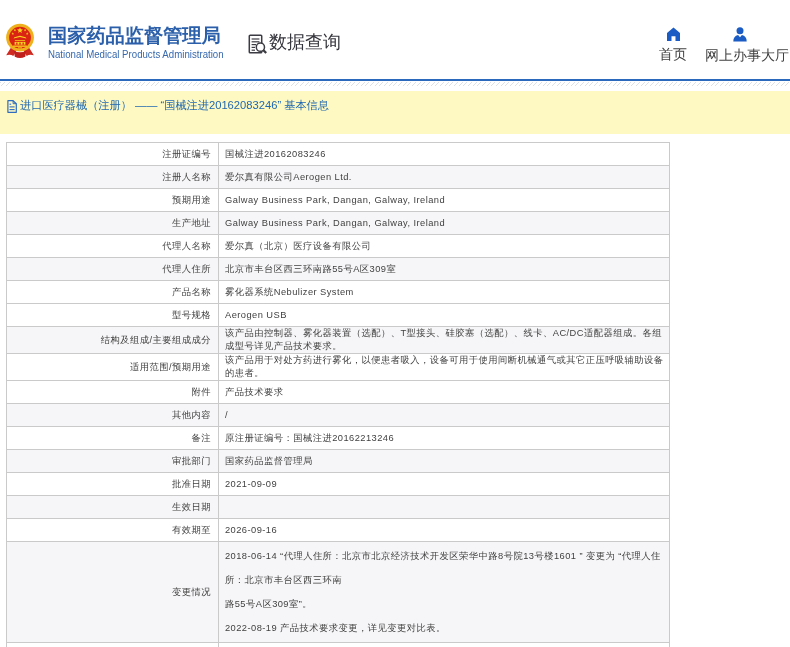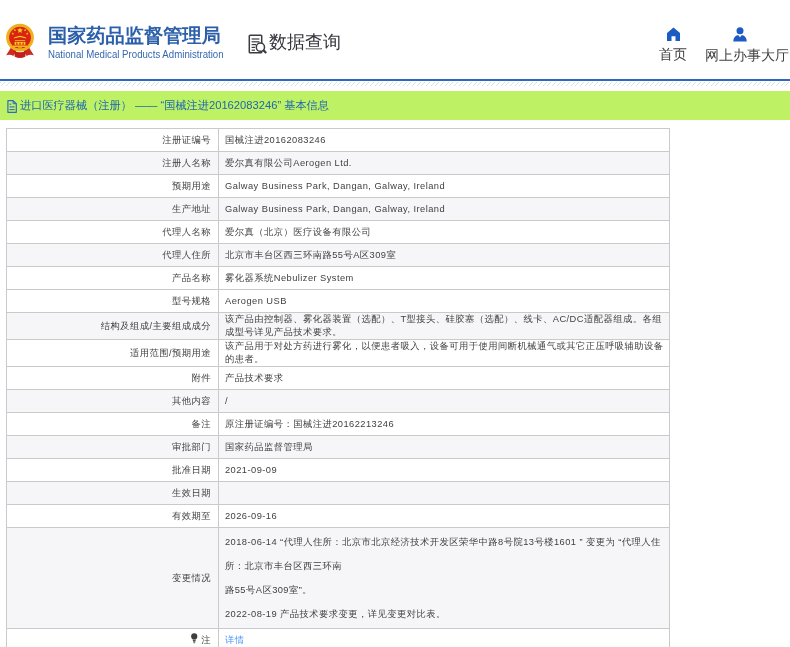--- a/index.html
+++ b/index.html
@@ -24,21 +24,21 @@
   .nav-home .nav-icon { width:13px; height:14px; }
   .nav-hall .nav-icon { width:14px; height:15px; }
   .nav-label { display:block; margin-top:5px; font-size:14px; color:#3f3f3f; white-space:nowrap; }
 
   .blue-line { height:2px; background:#2a69bb; }
   .hatch-strip { height:4px; margin-top:1px; background:repeating-linear-gradient(135deg,
       rgba(140,155,178,0.30) 0 0.9px, transparent 0.9px 3.3px); }
   .gap-white { height:5px; background:#fff; }
 
   
-  .breadcrumb-bar { position:relative; height:29px; background:#bef264;text-align:right; }
+  .breadcrumb-bar { position:relative; height:43px; background:#fef9c3;text-align:right; }
   .crumb-icon { position:absolute; left:7px; top:8.5px; width:10px; height:13px; }
   .crumb-text { position:absolute; left:20px; top:0; line-height:29px; font-size:11.2px;
                 color:#1f67b0; white-space:nowrap; }
 
   
   .table-wrap { margin:8px 0 0 6px; }
   table.info { border-collapse:collapse; table-layout:fixed; width:664px;
                font-size:9.3px; letter-spacing:0.45px; color:#3f3f3f; }
   table.info col.c1 { width:212px; }
   table.info td { border:1px solid #cacaca; vertical-align:middle; }

